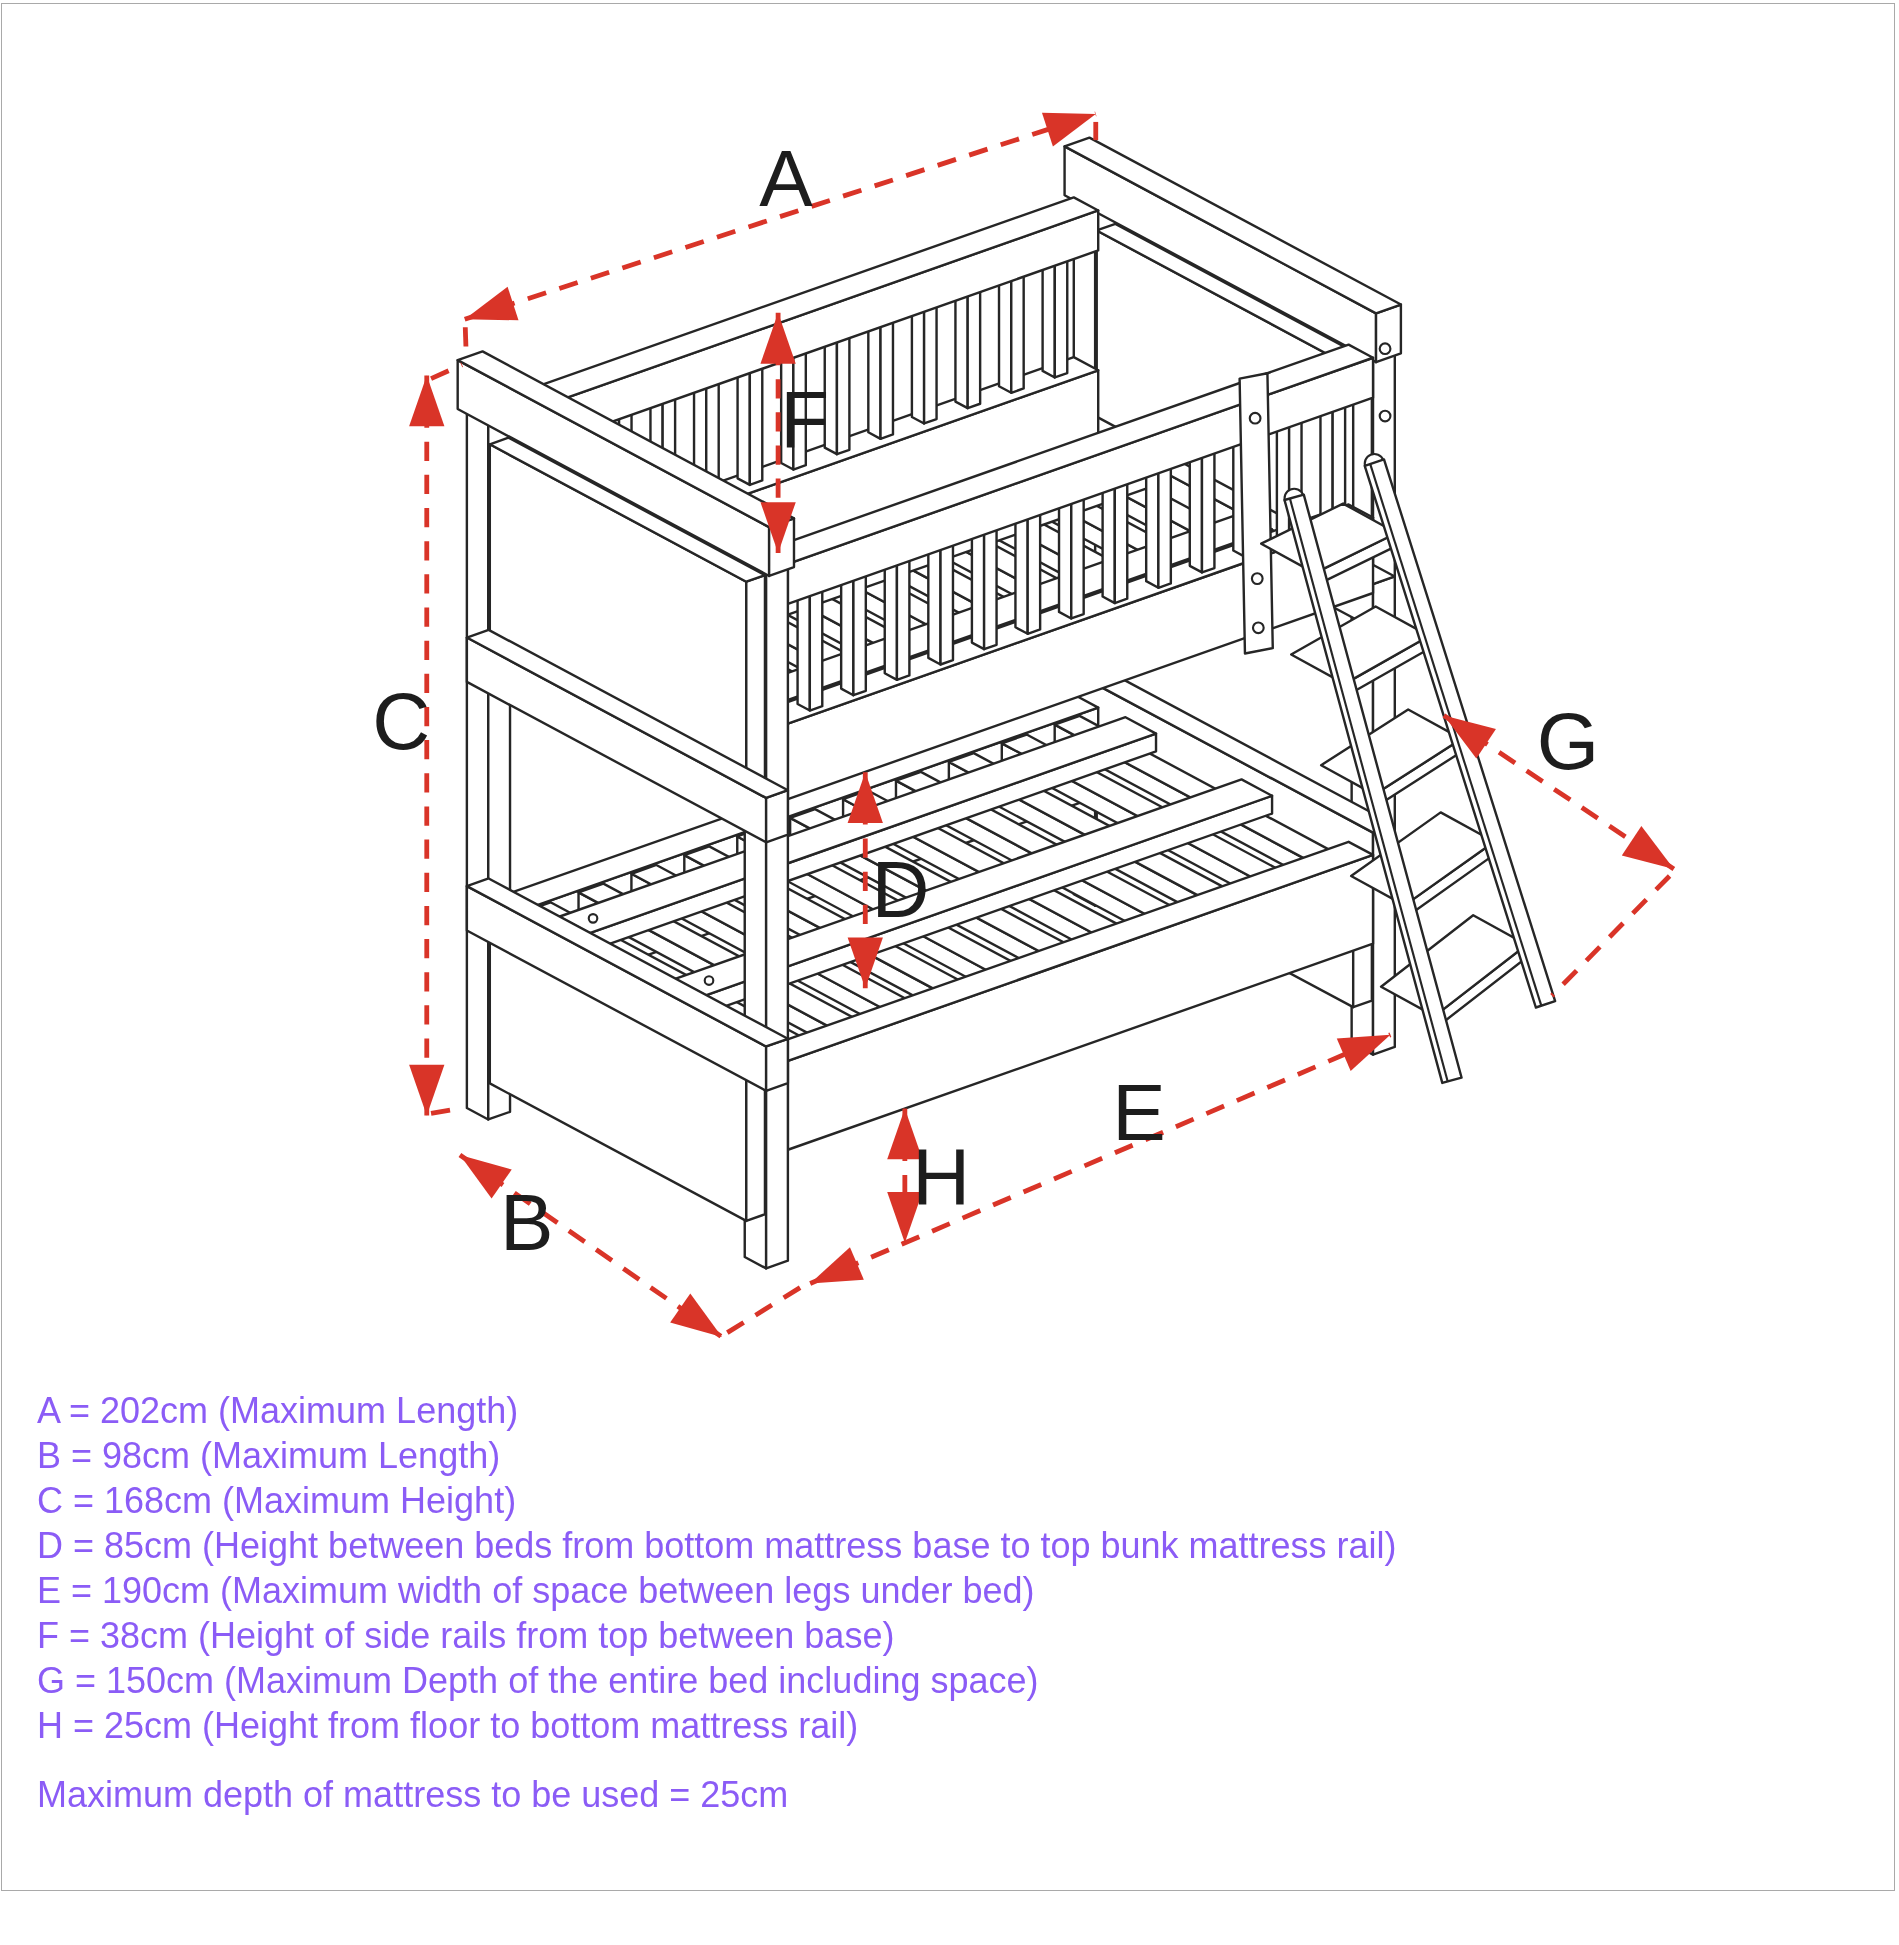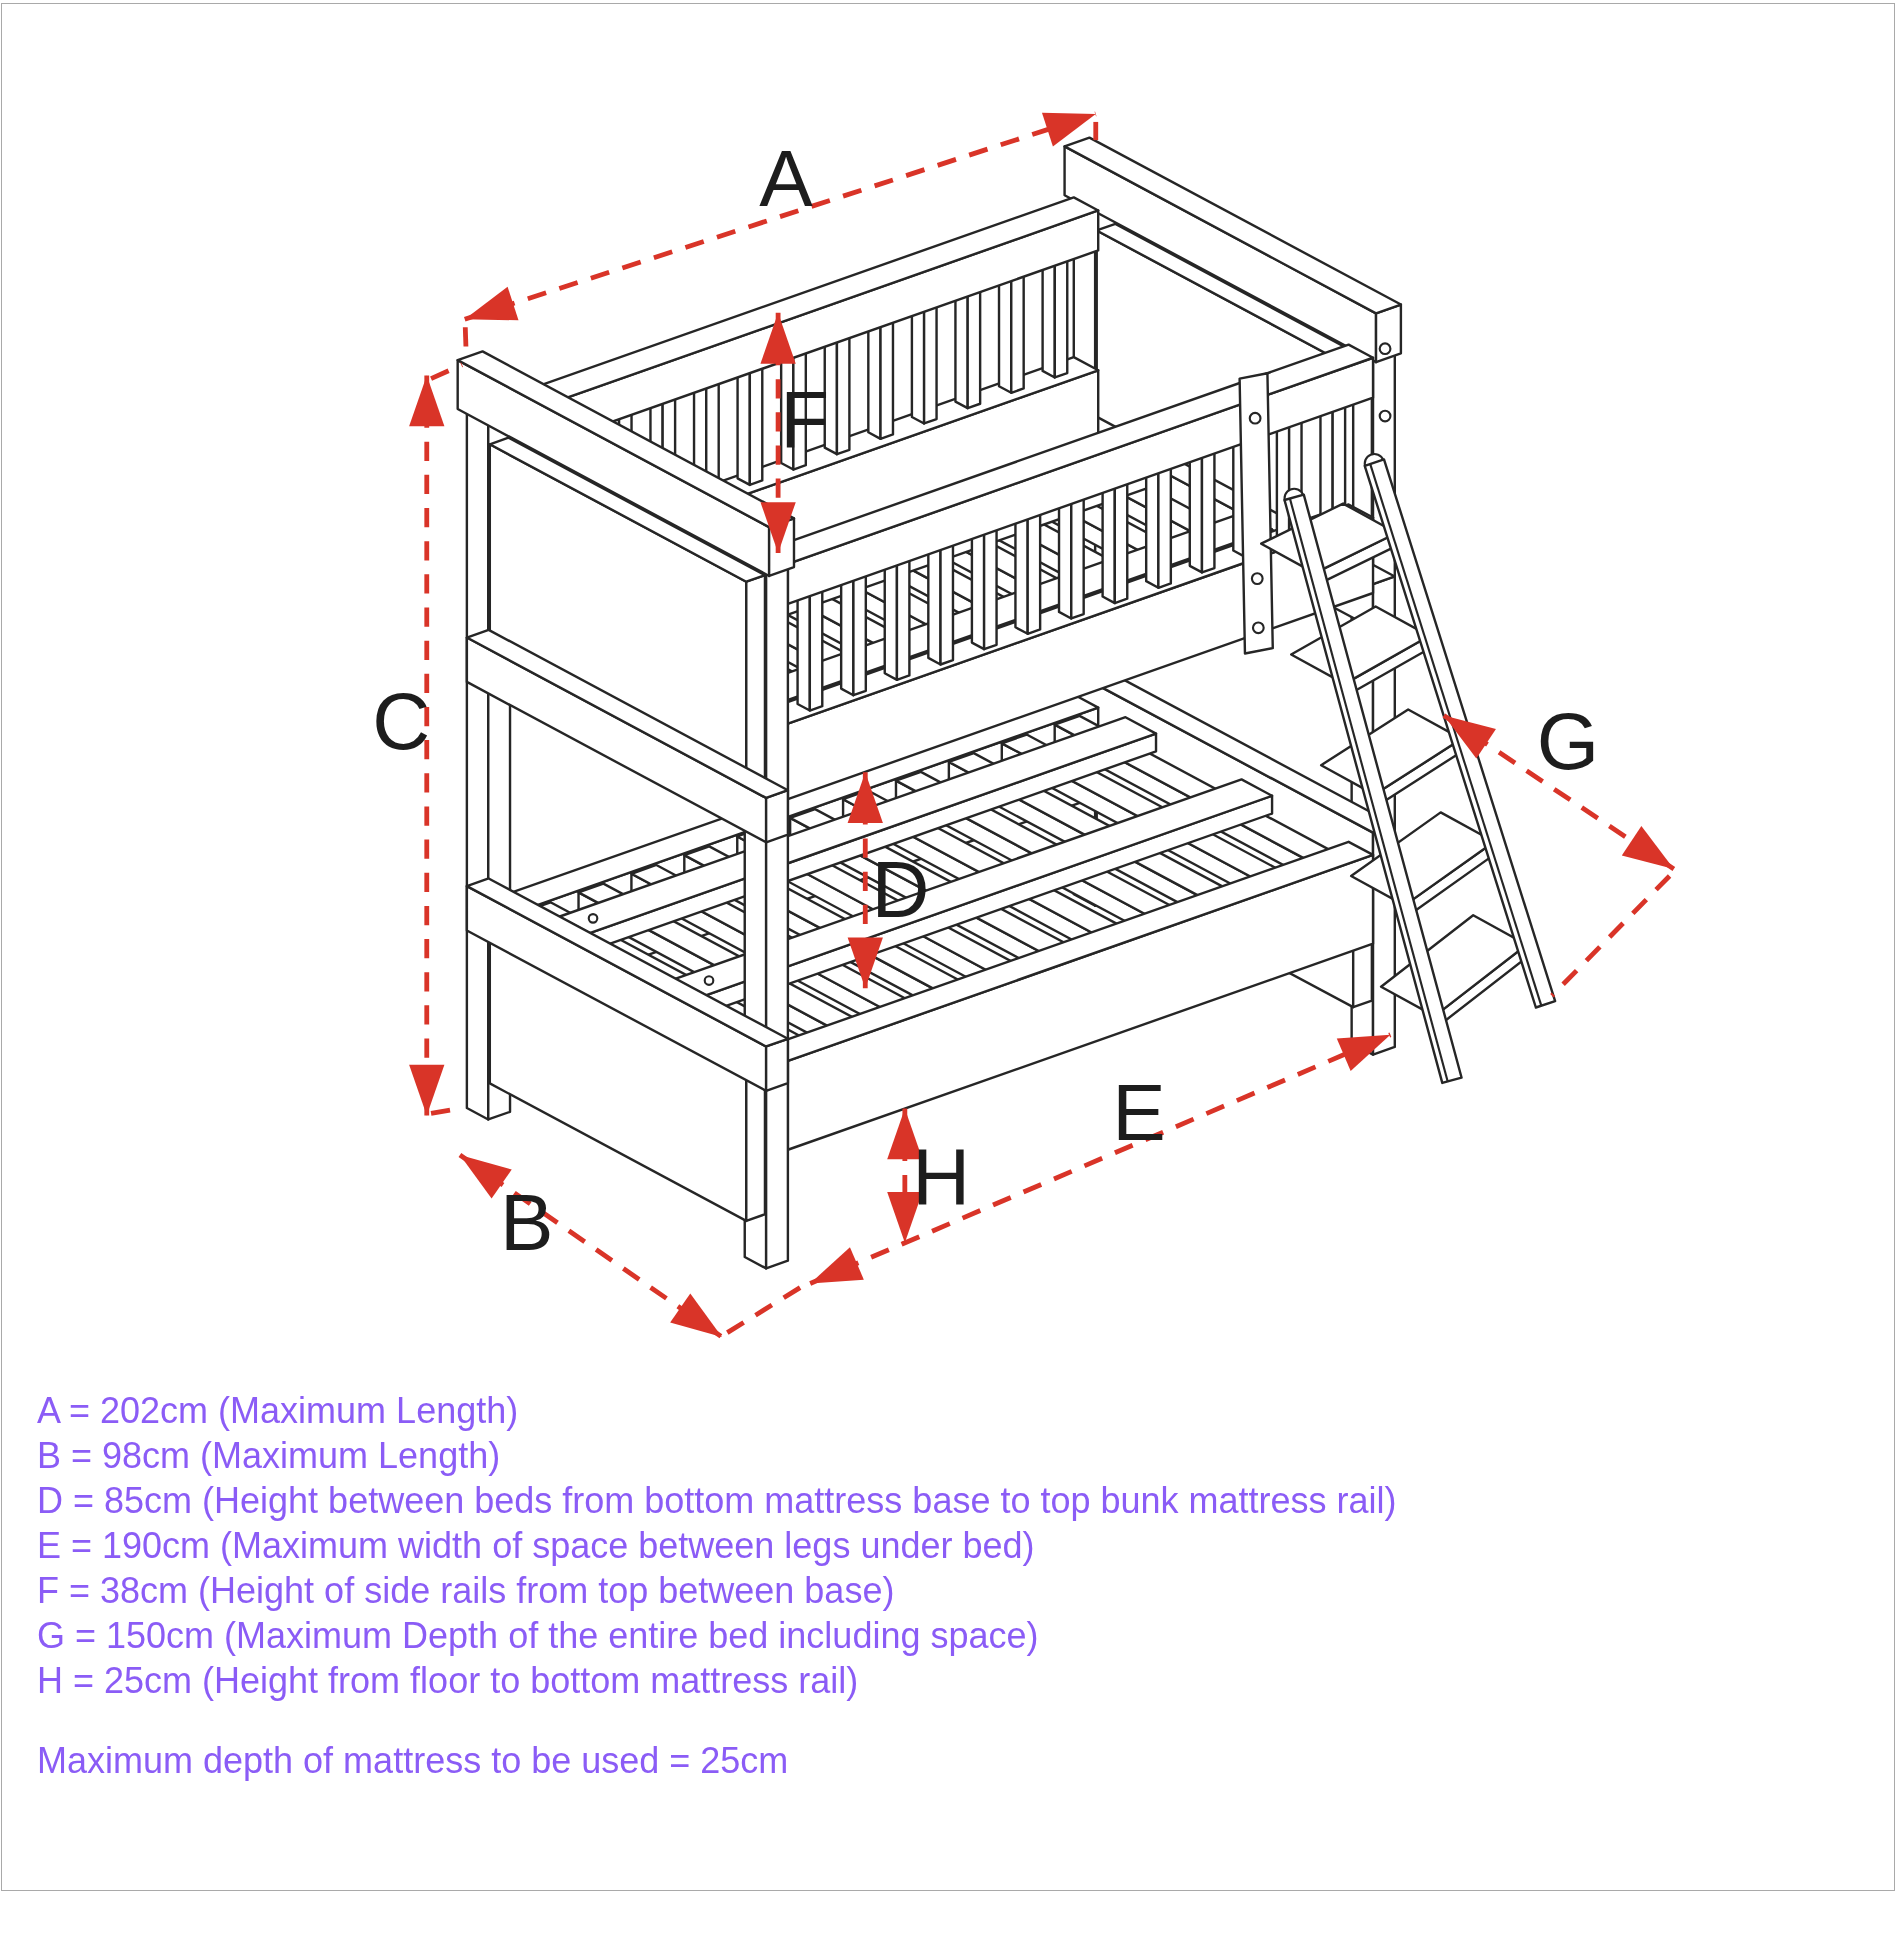--- a/index.html
+++ b/index.html
@@ -6,21 +6,21 @@
   body{width:1899px;height:1946px;position:relative;overflow:hidden;
        font-family:"Liberation Sans",sans-serif;}
   .frame{position:absolute;left:0.5px;top:3.2px;width:1894px;height:1888px;
          border:1.6px solid #a9a9a9;box-sizing:border-box;pointer-events:none;}
   #diagram-svg{position:absolute;left:0;top:0;}
   #diagram-svg text{font-family:"Liberation Sans",sans-serif;font-size:150px;
          fill:#1d1d1d;text-anchor:middle;}
   .legend{position:absolute;left:37px;top:1388px;width:1818px;color:#8b5cf6;
           font-size:36px;line-height:45px;font-weight:400;}
   .legend-line{white-space:nowrap;}
-  .legend-note{margin-top:35px;white-space:nowrap;}
+  .legend-note{margin-top:24px;white-space:nowrap;}
 </style>
 </head>
 <body>
 
 <div class="frame"></div>
 
 <svg id="diagram-svg" width="1899" height="1369" viewBox="0 0 3551 2560">
   <g id="bed-art">
       <g>
         <polygon points="2007.9,1672.3 2047.9,1693.7 2047.9,390.6 2007.9,369.1" fill="#ffffff" stroke="#262626" stroke-width="4.5" stroke-linejoin="round"></polygon>
@@ -320,20 +320,21 @@
     <text x="1505" y="835">F</text>
     <text x="2932" y="1438">G</text>
     <text x="1760" y="2252">H</text>
   </g>
 </svg>
 
 <div class="legend">
   <div id="legend-lines">
       <div class="legend-line">A = 202cm (Maximum Length)</div>
       <div class="legend-line">B = 98cm (Maximum Length)</div>
+      <div class="legend-line">C = 168cm (Maximum Height)</div>
       <div class="legend-line">D = 85cm (Height between beds from bottom mattress base to top bunk mattress rail)</div>
       <div class="legend-line">E = 190cm (Maximum width of space between legs under bed)</div>
       <div class="legend-line">F = 38cm (Height of side rails from top between base)</div>
       <div class="legend-line">G = 150cm (Maximum Depth of the entire bed including space)</div>
       <div class="legend-line">H = 25cm (Height from floor to bottom mattress rail)</div>
     </div>
   <div class="legend-note">Maximum depth of mattress to be used = 25cm</div>
 </div>
 
 

